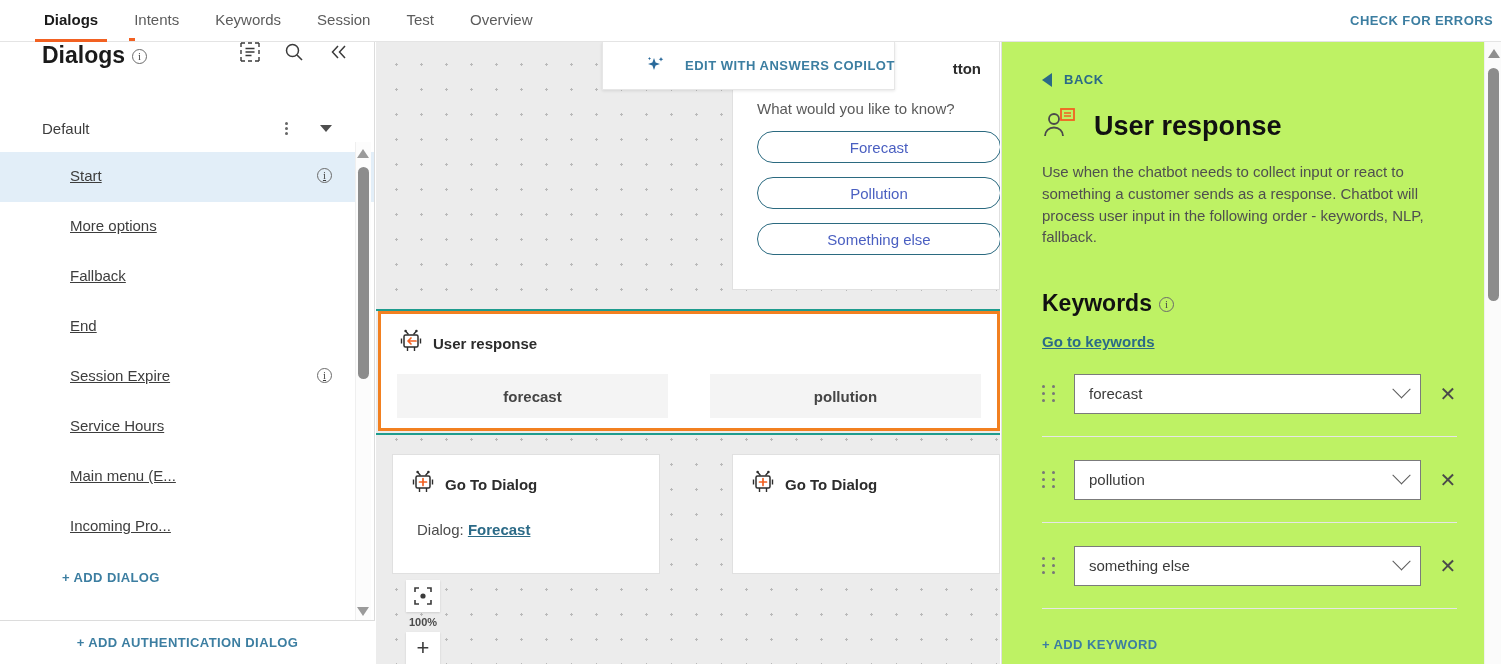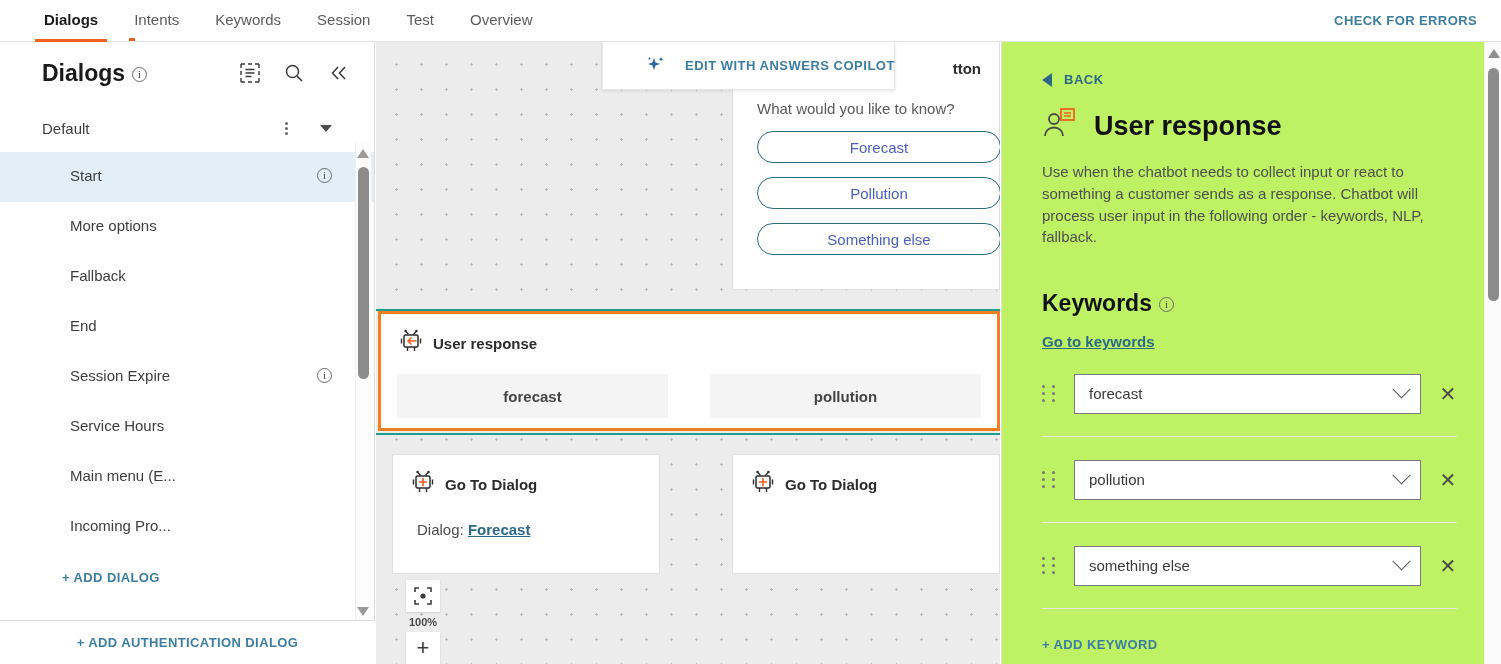--- a/index.html
+++ b/index.html
@@ -25,32 +25,32 @@
   .tab.active { color: #1a1a1a; font-weight: bold; }
   .tab.active::after {
     content: ""; position: absolute; left: 9px; right: 9px; bottom: 0;
     height: 3px; background: #f26122;
   }
   .tab-dot {
     position: absolute; width: 6px; height: 3px; background: #f26122;
     left: 129px; bottom: 0;
   }
   .check-errors {
-    margin-left: auto; margin-right: 24px;
+    margin-left: auto; margin-right: 8px;
     font-size: 13px; font-weight: bold; letter-spacing: .4px;
     color: #3c7ea1; cursor: pointer; white-space: nowrap;
   }
 
   
   .sidebar {
     position: absolute; top: 42px; left: 0; width: 375px; height: 622px;
     background: #fff; border-right: 1px solid #dcdcdc;
   }
   .sb-header {
-    height: 62px; display: flex; align-items: center; padding: 0 26px 0 42px;
+    height: 62px; display: flex; align-items: flex-start; padding: 0 26px 0 42px;
   }
   .sb-title { font-size: 23px; font-weight: bold; color: #1a1a1a; }
   .info-circle {
     display: inline-block; width: 15px; height: 15px; border: 1.4px solid #6b6b6b;
     border-radius: 50%; font-size: 11px; line-height: 13px; text-align: center;
     color: #4a4a4a; font-weight: normal; font-family: "Liberation Serif", serif;
     margin-left: 7px; vertical-align: 3px;
   }
   .sb-icons { margin-left: auto; display: flex; gap: 24px; align-items: center; }
   .sb-icon { width: 20px; height: 20px; cursor: pointer; color: #3a3a3a; }
@@ -62,21 +62,21 @@
   .kebab { margin-left: auto; width: 16px; text-align: center; cursor: pointer; color: #555; }
   .kebab i { display: block; width: 3px; height: 3px; border-radius: 50%; background:#666; margin: 2px auto; }
   .caret-dn {
     width: 0; height: 0; border-left: 6px solid transparent; border-right: 6px solid transparent;
     border-top: 7px solid #4e4e4e; margin-left: 26px; cursor: pointer;
   }
 
   .sb-list { position: relative; }
   .sb-item {
     height: 50px; display: flex; align-items: center; padding: 0 42px 4px 70px;
-    font-size: 15px; color: #3d3d3d; cursor: pointer;
+    font-size: 15px; color: #3d3d3d; cursor: pointer; text-decoration: underline;
   }
   .sb-item.selected { background: #e2eef8; }
   .sb-item .info-circle { margin-left: auto; vertical-align: 0; }
 
   .sb-add-dialog {
     margin-top: 6px; height: 38px; display: flex; align-items: center;
     padding-left: 62px; font-size: 13px; font-weight: bold; letter-spacing: .4px;
     color: #3c7ea1; cursor: pointer;
   }
   .sb-add-auth {

